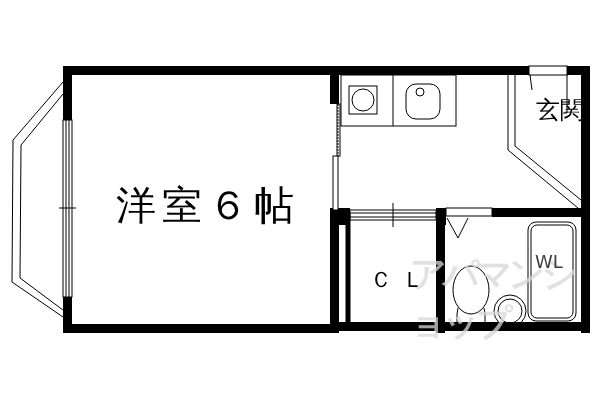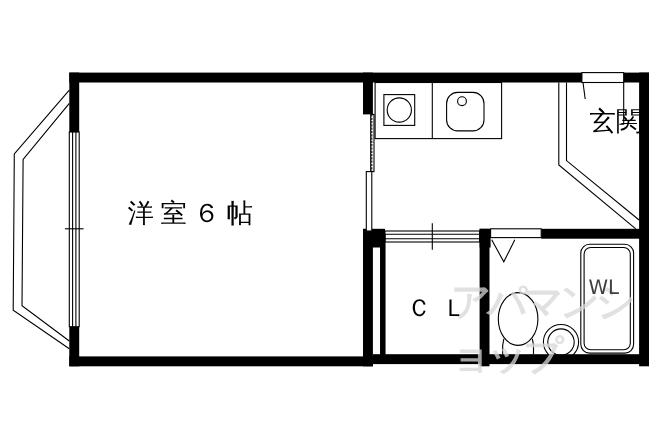--- a/index.html
+++ b/index.html
@@ -1,19 +1,19 @@
 <!DOCTYPE html>
 <html><head>
 <meta charset="utf-8">
 <style>
   html, body { margin: 0; padding: 0; background: #ffffff; }
   body { width: 600px; height: 400px; position: relative; overflow: hidden; font-family: "DejaVu Sans", sans-serif; }
   #plan { position: absolute; left: 0; top: 0; width: 600px; height: 400px; }
   .lbl { position: absolute; color: #000; font-family: "DejaVu Sans", sans-serif; white-space: nowrap; }
-  .room-main { left: 116px; top: 178px; font-size: 24px; letter-spacing: 6px; }
+  .room-main { left: 116px; top: 178px; font-size: 40px; letter-spacing: 6px; }
   .room-cl { left: 370px; top: 265px; font-size: 22px; letter-spacing: 10px; }
   .room-genkan { left: 536px; top: 96px; font-size: 24px; line-height: 28px; width: 30px; text-align: right; }
   .wm { position: absolute; left: 410px; top: 250px; font-size: 36px; font-weight: bold; color: #d8d8d8; opacity: 0.75; letter-spacing: -4px; font-family: Liberation Serif, serif; }
   .wm-small { position: absolute; left: 535px; top: 255px; font-size: 18px; color: #404040; line-height: 14px; width: 12px; }
 </style>
 </head>
 <body>
 
 <svg id="plan" viewBox="0 0 600 400" xmlns="http://www.w3.org/2000/svg">
 

